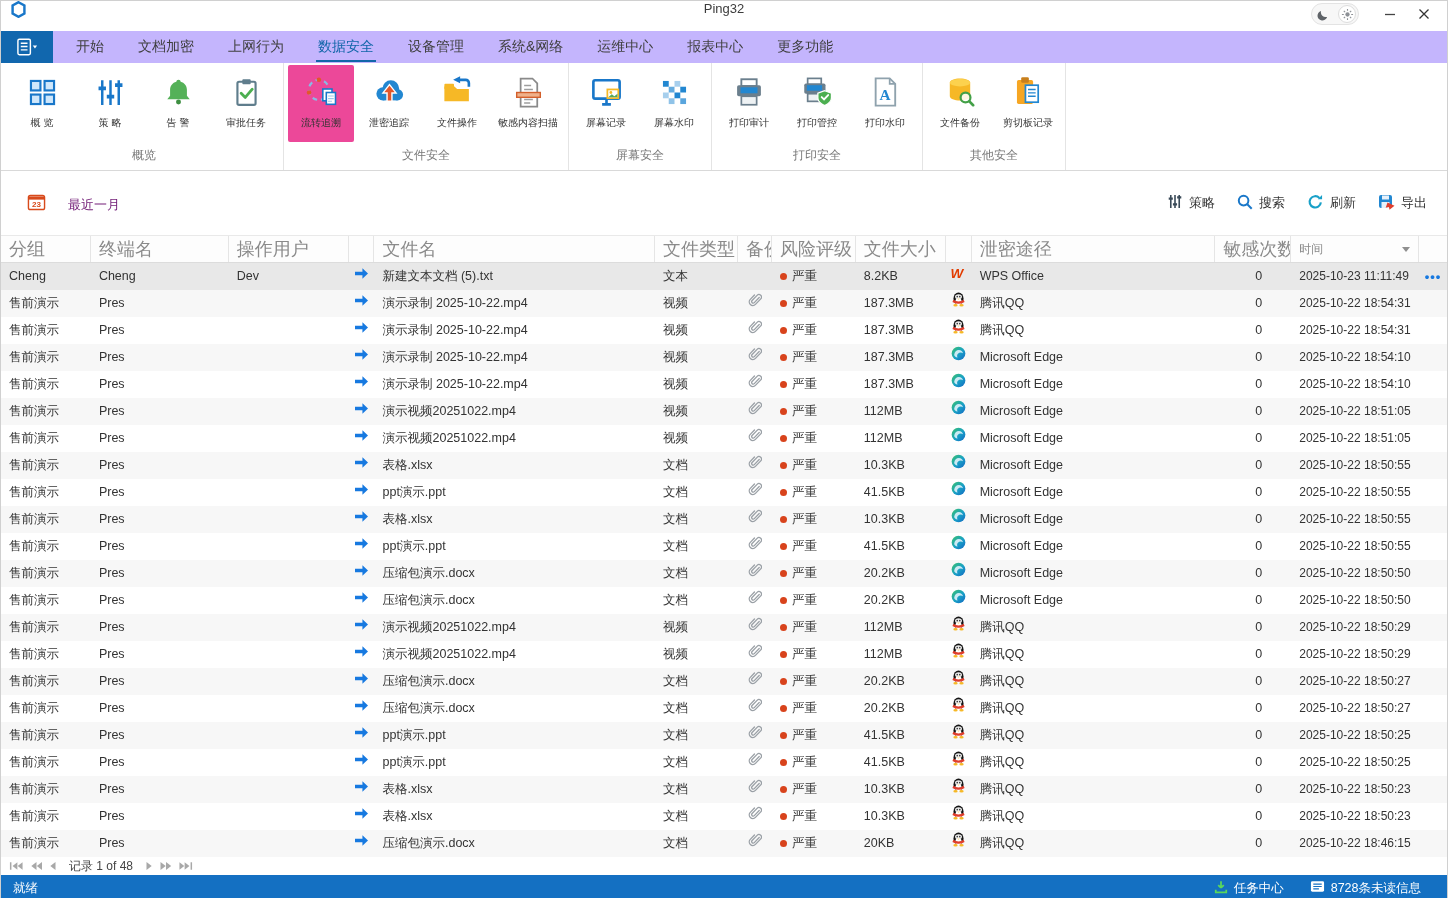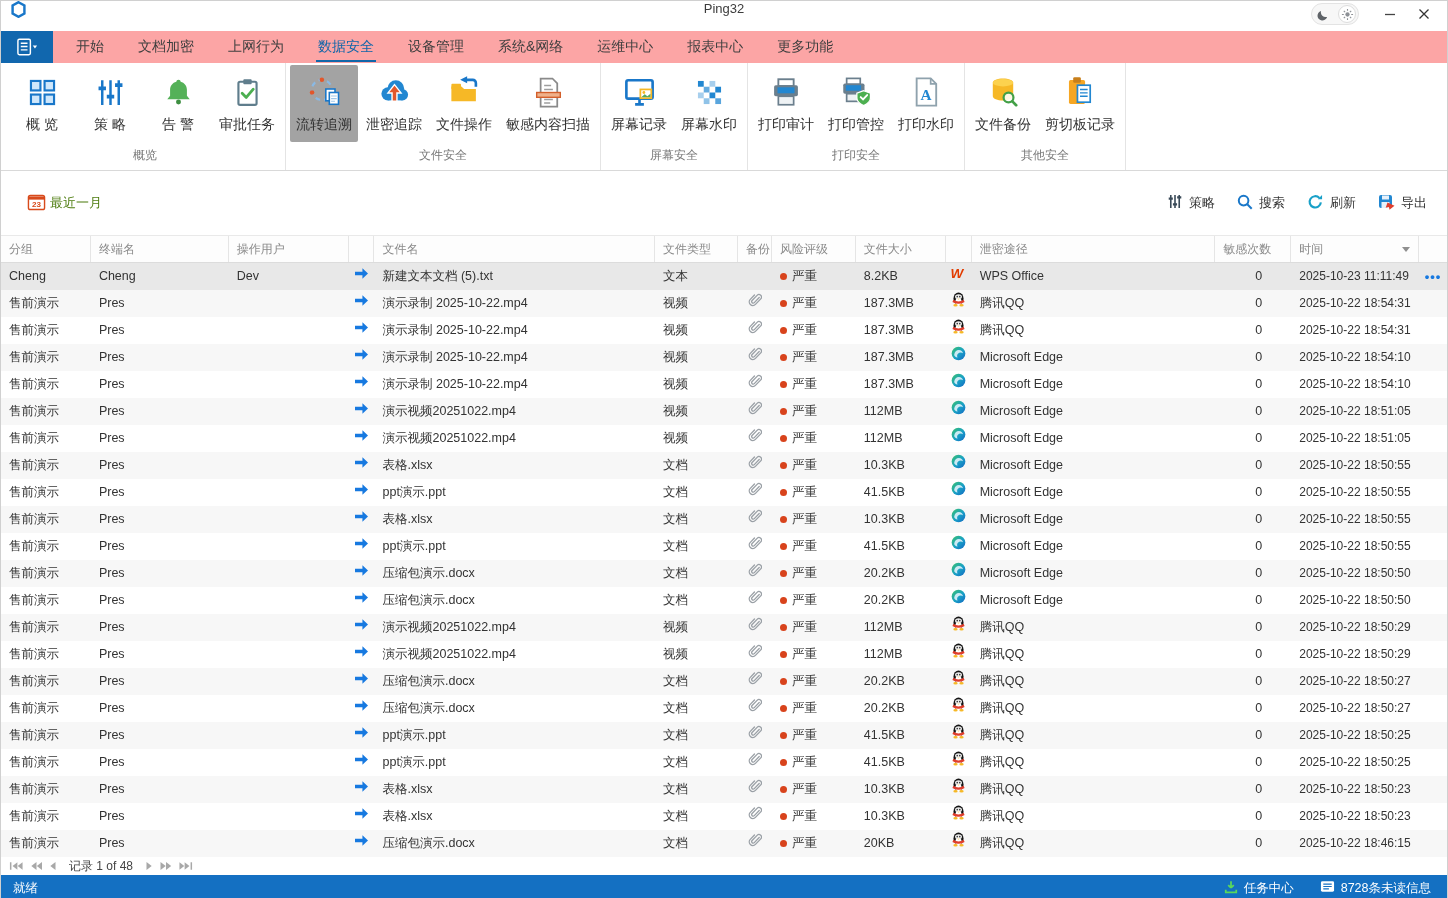--- a/index.html
+++ b/index.html
@@ -8,43 +8,43 @@
   
   .titlebar{height:30px;flex:0 0 30px;display:flex;align-items:flex-start;position:relative;background:#fff}
   .app-logo{margin-left:10px;display:flex;align-items:center}
   .win-title{position:absolute;left:0;right:0;text-align:center;font-size:13px;color:#3c3c3c;pointer-events:none}
   .win-controls{margin-left:auto;display:flex;align-items:center;z-index:2;padding-right:6px}
   .theme-toggle{width:48px;height:22px;border:1px solid #e3e3e3;background:#f7f7f7;border-radius:12px;display:flex;align-items:center;justify-content:space-between;padding:0 2px;box-sizing:border-box;margin-right:14px;cursor:pointer}
   .theme-half{width:18px;height:18px;border-radius:50%;display:flex;align-items:center;justify-content:center}
   .theme-half.sun{background:#fff;border:1px solid #ddd;box-sizing:border-box}
   .cap-btn{width:34px;height:26px;display:flex;align-items:center;justify-content:center;cursor:pointer}
   
-  .tabrow{height:32px;flex:0 0 32px;display:flex;align-items:stretch;background:#fca5a5}
+  .tabrow{height:32px;flex:0 0 32px;display:flex;align-items:stretch;background:#c4b5fd}
   .menu-btn{width:52px;background:#1167ae;display:flex;align-items:center;justify-content:center;cursor:pointer}
   .tabs{display:flex;align-items:stretch;margin-left:6px}
   .tab{padding:0 17px;display:flex;align-items:center;font-size:14px;color:#3f3f3f;position:relative;cursor:pointer;white-space:nowrap}
   .tab.active{color:#1266a9}
   .tab.active::after{content:"";position:absolute;left:15px;right:15px;bottom:1px;height:2px;background:#1266a9}
   
   .ribbon{height:108px;flex:0 0 108px;display:flex;align-items:stretch;background:#fff;border-bottom:1px solid #d9d9d9;box-sizing:border-box;padding-left:4px}
   .rgroup{display:flex;flex-direction:column;border-right:1px solid #e4e4e4;padding:0 3px}
   .rbuttons{display:flex;flex:1;align-items:stretch}
   .rbtn{display:flex;flex-direction:column;align-items:center;padding:6px 6px 2px;min-width:54px;border-radius:2px;cursor:pointer;margin:2px 1px}
-  .rbtn.selected{background:#a3a3a3}
+  .rbtn.selected{background:#ec4899}
   .ricon{height:42px;display:flex;align-items:center;justify-content:center}
-  .rbtn .lbl{font-size:14px;color:#333;white-space:nowrap;margin-top:3px}
+  .rbtn .lbl{font-size:10px;color:#333;white-space:nowrap;margin-top:3px}
   .rgroup-label{text-align:center;font-size:12px;color:#777;padding:3px 6px 6px;white-space:nowrap}
   
   .filterbar{height:64px;flex:0 0 64px;display:flex;align-items:center;background:#fff;padding:0 20px 0 26px;box-sizing:border-box}
-  .daterange{display:flex;align-items:center;gap:4px;font-size:13px;color:#4d7c0f;cursor:pointer}
+  .daterange{display:flex;align-items:flex-end;gap:22px;font-size:13px;color:#701a75;cursor:pointer}
   .fb-actions{margin-left:auto;display:flex;align-items:center;gap:22px}
   .action{display:flex;align-items:center;gap:6px;font-size:13px;color:#333;cursor:pointer}
   
   .thead{height:26px;flex:0 0 26px;display:flex;align-items:stretch;border-top:1px solid #e9e9e9;border-bottom:1px solid #dcdcdc;background:#fdfdfd}
-  .hcell{font-size:12px;color:#8a8a8a;display:flex;align-items:center;padding-left:8px;box-sizing:border-box;border-right:1px solid #e5e5e5;cursor:pointer;white-space:nowrap;overflow:hidden}
+  .hcell{font-size:18px;color:#8a8a8a;display:flex;align-items:center;padding-left:8px;box-sizing:border-box;border-right:1px solid #e5e5e5;cursor:pointer;white-space:nowrap;overflow:hidden}
   .hcell.c-menu{border-right:none;cursor:default}
   .hcell.c-time{justify-content:space-between;padding-right:8px}
   .caret{width:0;height:0;border-left:4px solid transparent;border-right:4px solid transparent;border-top:5px solid #8f8f8f}
   .tbody{flex:0 0 594px;height:594px;overflow:hidden}
   .trow{display:flex;height:27px;align-items:center;background:#fff;cursor:default}
   .trow.alt{background:#f7f7f7}
   .trow.selected{background:#e8e8e8}
   .tcell{font-size:12.5px;color:#333;padding-left:8px;box-sizing:border-box;white-space:nowrap;overflow:hidden;height:27px;line-height:27px}
   .tcell.icon-cell{display:flex;align-items:center;justify-content:center;padding-left:0}
   .c-group{width:90px}.c-term{width:138px}.c-user{width:120px}.c-arrow{width:26px}
@@ -54,21 +54,21 @@
   .dot{width:7px;height:7px;border-radius:50%;background:#d8431c;display:inline-block;margin-right:5px;vertical-align:middle}
   .risk-label{vertical-align:middle}
   .dots{color:#1779e0;font-weight:bold;font-size:13px;letter-spacing:1px;cursor:pointer}
   
   .pager{height:18px;flex:0 0 18px;display:flex;align-items:center;gap:7px;padding-left:8px;font-size:12px;color:#444;background:#fff}
   .pgbtn{display:flex;align-items:center;cursor:pointer}
   .pager .rec{margin:0 6px;white-space:nowrap}
   
   .statusbar{height:26px;flex:0 0 26px;background:#1470c2;color:#fff;display:flex;align-items:center;font-size:12.5px}
   .statusbar .ready{margin-left:12px}
-  .sb-right{margin-left:auto;display:flex;align-items:flex-end;gap:26px;padding-right:16px}
+  .sb-right{margin-left:auto;display:flex;align-items:flex-end;gap:26px;padding-right:26px}
   .sb-item{display:flex;align-items:center;gap:6px;cursor:pointer}
 </style>
 </head>
 <body>
 
 <div class="app">
 
   <div class="titlebar">
     <span class="app-logo">
       <svg width="15" height="17" viewBox="0 0 16 18">

